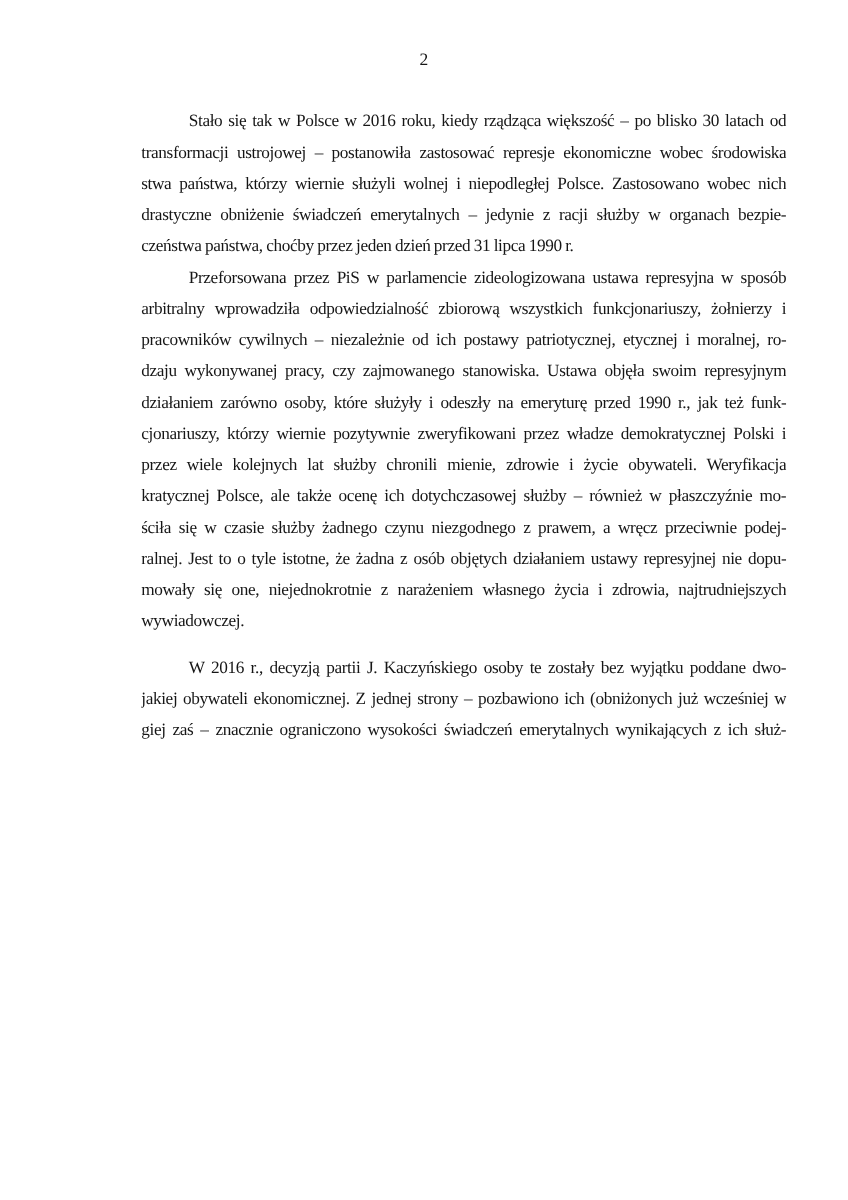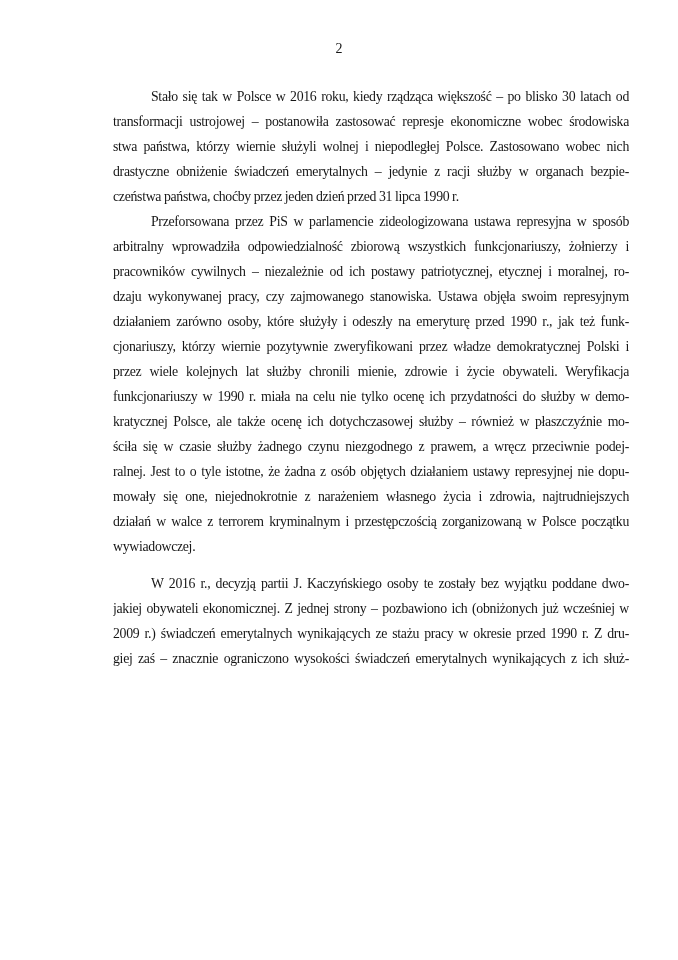--- a/index.html
+++ b/index.html
@@ -64,28 +64,25 @@
         <div class="line last">czeństwa państwa, choćby przez jeden dzień przed 31 lipca 1990 r.</div>
       </div>
       <div class="paragraph">
         <div class="line first">Przeforsowana przez PiS w parlamencie zideologizowana ustawa represyjna w sposób</div>
         <div class="line">arbitralny wprowadziła odpowiedzialność zbiorową wszystkich funkcjonariuszy, żołnierzy i</div>
         <div class="line">pracowników cywilnych – niezależnie od ich postawy patriotycznej, etycznej i moralnej, ro-</div>
         <div class="line">dzaju wykonywanej pracy, czy zajmowanego stanowiska. Ustawa objęła swoim represyjnym</div>
         <div class="line">działaniem zarówno osoby, które służyły i odeszły na emeryturę przed 1990 r., jak też funk-</div>
         <div class="line">cjonariuszy, którzy wiernie pozytywnie zweryfikowani przez władze demokratycznej Polski i</div>
         <div class="line">przez wiele kolejnych lat służby chronili mienie, zdrowie i życie obywateli. Weryfikacja</div>
-        <div class="line">funkcjonariuszy w 1990 r. miała na celu nie tylko ocenę ich przydatności do służby w demo-</div>
         <div class="line">kratycznej Polsce, ale także ocenę ich dotychczasowej służby – również w płaszczyźnie mo-</div>
         <div class="line">ściła się w czasie służby żadnego czynu niezgodnego z prawem, a wręcz przeciwnie podej-</div>
         <div class="line">ralnej. Jest to o tyle istotne, że żadna z osób objętych działaniem ustawy represyjnej nie dopu-</div>
         <div class="line">mowały się one, niejednokrotnie z narażeniem własnego życia i zdrowia, najtrudniejszych</div>
-        <div class="line">działań w walce z terrorem kryminalnym i przestępczością zorganizowaną w Polsce początku</div>
         <div class="line last">wywiadowczej.</div>
       </div>
       <div class="paragraph">
         <div class="line first">W 2016 r., decyzją partii J. Kaczyńskiego osoby te zostały bez wyjątku poddane dwo-</div>
         <div class="line">jakiej obywateli ekonomicznej. Z jednej strony – pozbawiono ich (obniżonych już wcześniej w</div>
-        <div class="line">2009 r.) świadczeń emerytalnych wynikających ze stażu pracy w okresie przed 1990 r. Z dru-</div>
         <div class="line">giej zaś – znacznie ograniczono wysokości świadczeń emerytalnych wynikających z ich służ-</div>
       </div>
     </div>
 </div>
 
 </body></html>

